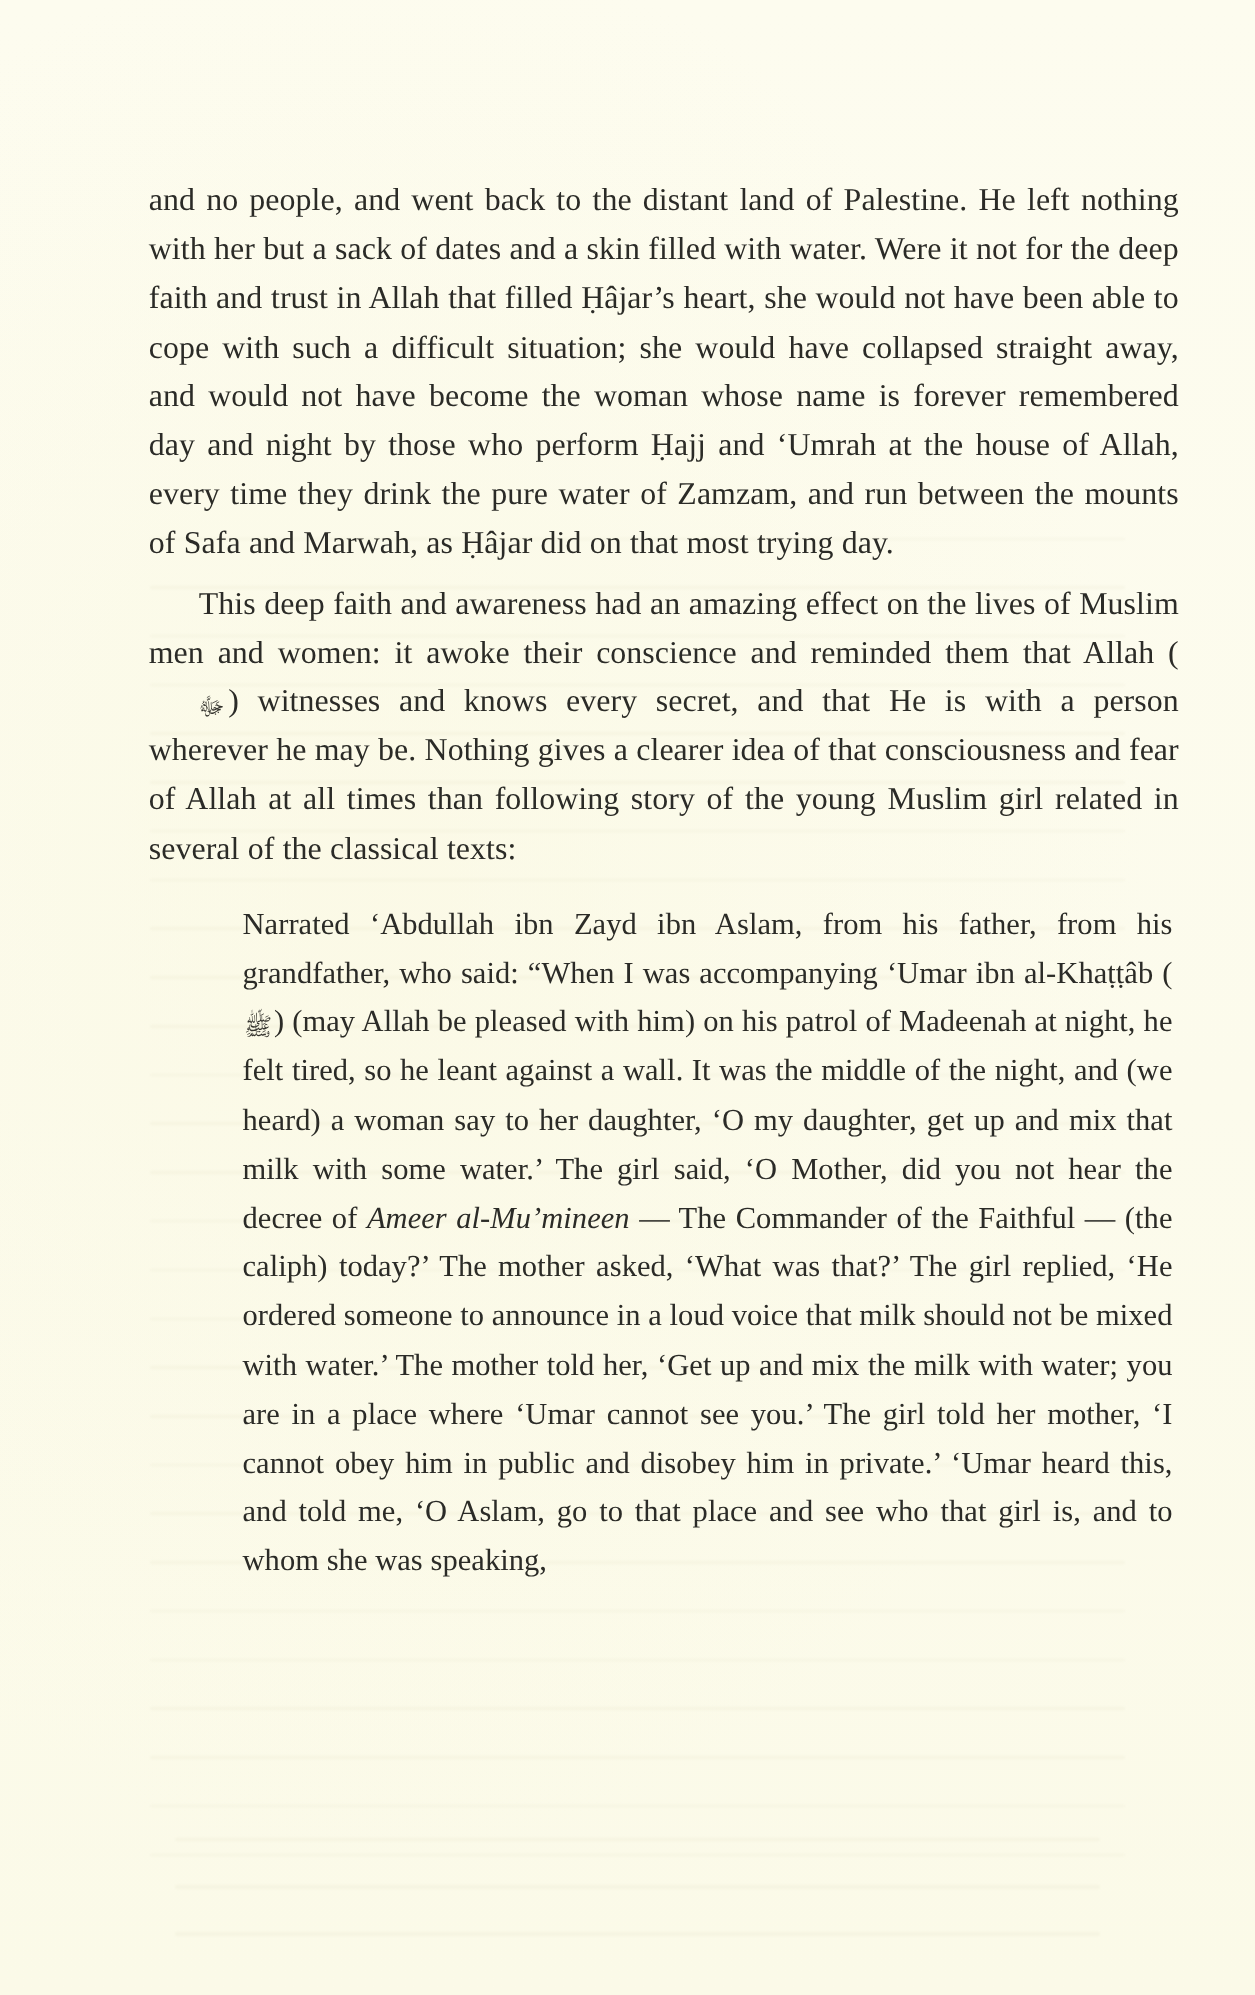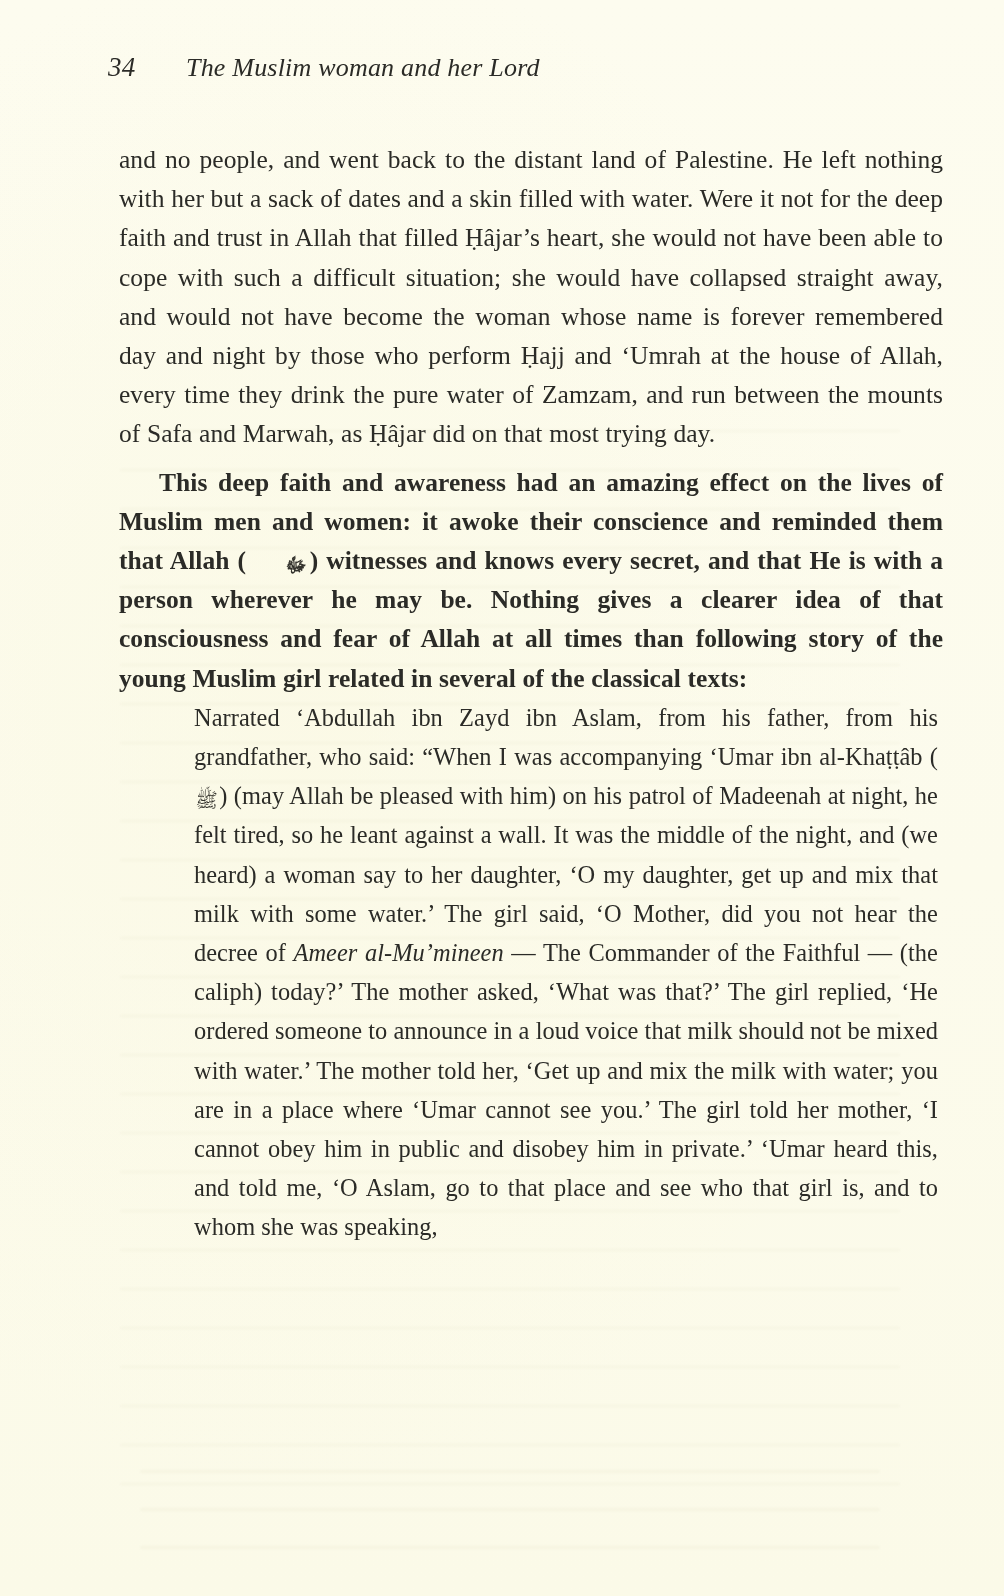--- a/index.html
+++ b/index.html
@@ -66,25 +66,25 @@
     line-height: 39.2px;
     text-align: justify;
     text-justify: inter-word;
     letter-spacing: 0.05px;
     word-spacing: 0.2px;
     hyphens: none;
   }
   p.body-para.indent-first {
     text-indent: 40px;
     margin-top: 9px;
-    font-weight: bold;
   }
 
   
   .quote-block {
+    margin-top: 22px;
     margin-left: 75px;
     margin-right: 5px;
     width: 744px;
   }
   p.quote-para {
     margin: 0;
     font-size: 24.4px;
     line-height: 39.2px;
     text-align: justify;
     text-justify: inter-word;
@@ -138,24 +138,20 @@
   }
 </style>
 </head>
 <body>
 
 <div class="page">
 
   <div class="bleed"></div>
   <div class="bleed2"></div>
 
-  <div class="running-head">
-    <span class="folio">34</span>
-    <span class="rh-title">The Muslim woman and her Lord</span>
-  </div>
 
   <div class="text-column">
 
     <p class="body-para" id="p0">and no people, and went back to the distant land of Palestine. He left nothing with her but a sack of dates and a skin filled with water. Were it not for the deep faith and trust in Allah that filled Ḥâjar’s heart, she would not have been able to cope with such a difficult situation; she would have collapsed straight away, and would not have become the woman whose name is forever remembered day and night by those who perform Ḥajj and ‘Umrah at the house of Allah, every time they drink the pure water of Zamzam, and run between the mounts of Safa and Marwah, as Ḥâjar did on that most trying day.</p>
 
     <p class="body-para indent-first" id="p1">This deep faith and awareness had an amazing effect on the lives of Muslim men and women: it awoke their conscience and reminded them that Allah (<span class="honorific">ﷻ</span>) witnesses and knows every secret, and that He is with a person wherever he may be. Nothing gives a clearer idea of that consciousness and fear of Allah at all times than following story of the young Muslim girl related in several of the classical texts:</p>
 
     <div class="quote-block">
       <p class="quote-para" id="q0">Narrated ‘Abdullah ibn Zayd ibn Aslam, from his father, from his grandfather, who said: “When I was accompanying ‘Umar ibn al-Khaṭṭâb (<span class="honorific">ﷺ</span>) (may Allah be pleased with him) on his patrol of Madeenah at night, he felt tired, so he leant against a wall. It was the middle of the night, and (we heard) a woman say to her daughter, ‘O my daughter, get up and mix that milk with some water.’ The girl said, ‘O Mother, did you not hear the decree of <span class="italic">Ameer al-Mu’mineen</span> — The Commander of the Faithful — (the caliph) today?’ The mother asked, ‘What was that?’ The girl replied, ‘He ordered someone to announce in a loud voice that milk should not be mixed with water.’ The mother told her, ‘Get up and mix the milk with water; you are in a place where ‘Umar cannot see you.’ The girl told her mother, ‘I cannot obey him in public and disobey him in private.’ ‘Umar heard this, and told me, ‘O Aslam, go to that place and see who that girl is, and to whom she was speaking,</p>
     </div>

